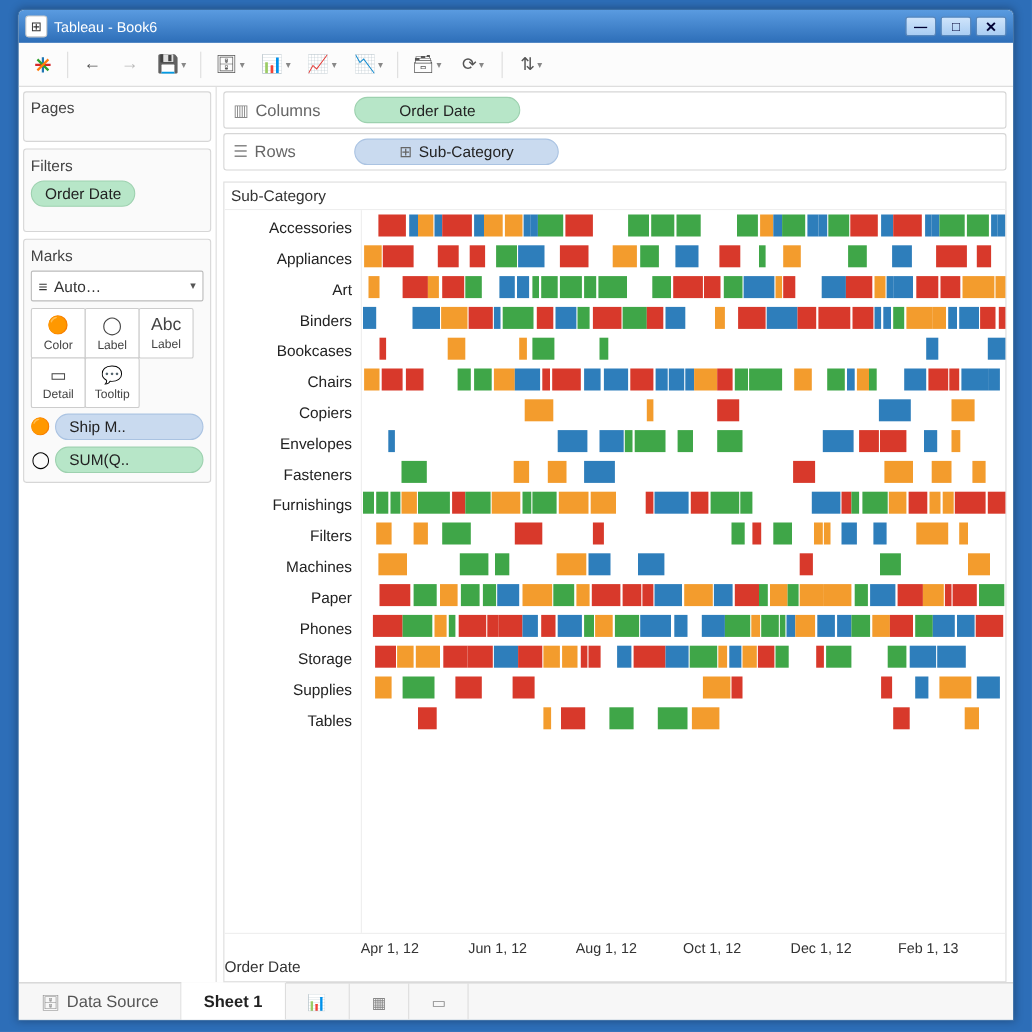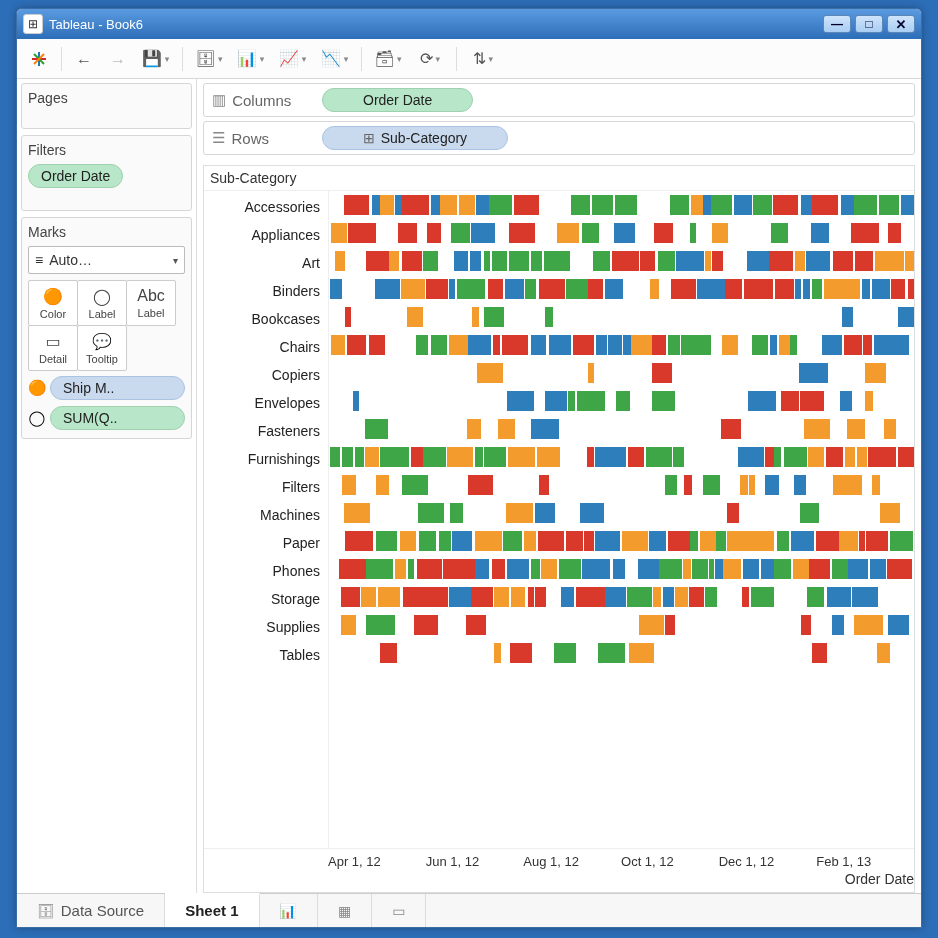--- a/index.html
+++ b/index.html
@@ -147,21 +147,21 @@
   }
   .bars-area {
     flex:1; position:relative; overflow:hidden;
     border-left:1px solid #eee;
   }
   .bar-row { height:28px; position:relative; }
   .seg { position:absolute; top:4px; height:20px; }
   .xaxis {
     height: 44px; flex:none;
     border-top:1px solid #eee;
-    display:flex; flex-direction:column; align-items:flex-end; justify-content:center;
+    display:flex; flex-direction:column; align-items:flex-start; justify-content:center;
   }
   .xtick-row { display:flex; width:100%; padding-left:124px; }
   .xtick { flex:1; font-size:13px; text-align:left; color:#333; }
   .axis-label { font-size:14px; color:#333; margin-top:2px; }
   
   .bottombar {
     height:34px; border-top:1px solid #ccc; background:#f7f7f7;
     display:flex; align-items:stretch;
   }
   .btab {

